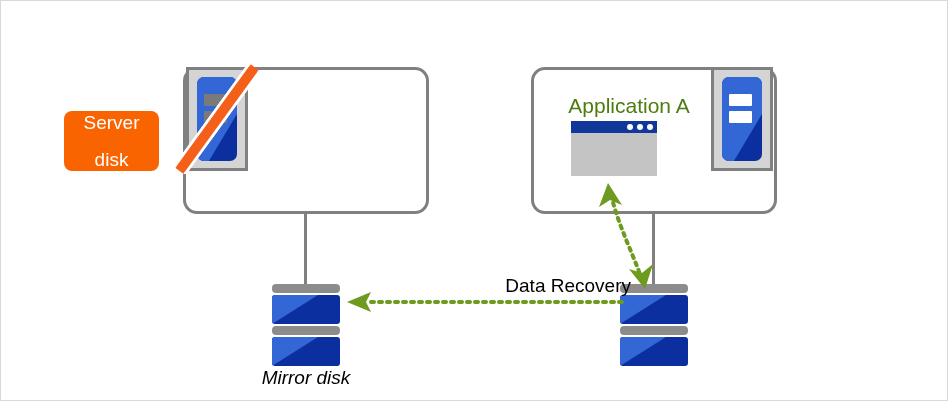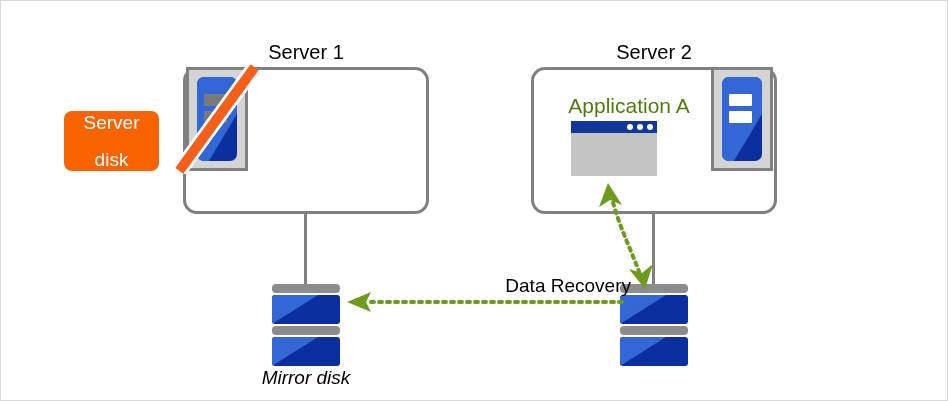--- a/index.html
+++ b/index.html
@@ -213,31 +213,29 @@
 </head>
 <body>
 
 <div id="canvas">
 
   <div class="abs" id="server-down-badge">
     <span>Server</span>
     <span>disk</span>
   </div>
 
-  <div class="abs server-title" id="server1-title">Server 1</div>
   <div class="abs server-box" id="server1-box"></div>
   <div class="abs icon-frame" id="server1-icon-frame">
     <div class="rack down">
       <div class="rack-bar b1"></div>
       <div class="rack-bar b2"></div>
     </div>
     <div class="slash"></div>
   </div>
 
-  <div class="abs server-title" id="server2-title">Server 2</div>
   <div class="abs server-box" id="server2-box"></div>
   <div class="abs icon-frame" id="server2-icon-frame">
     <div class="rack active">
       <div class="rack-bar b1"></div>
       <div class="rack-bar b2"></div>
     </div>
   </div>
 
   <div class="abs" id="app-label">Application A</div>
   <div class="abs" id="app-window">

